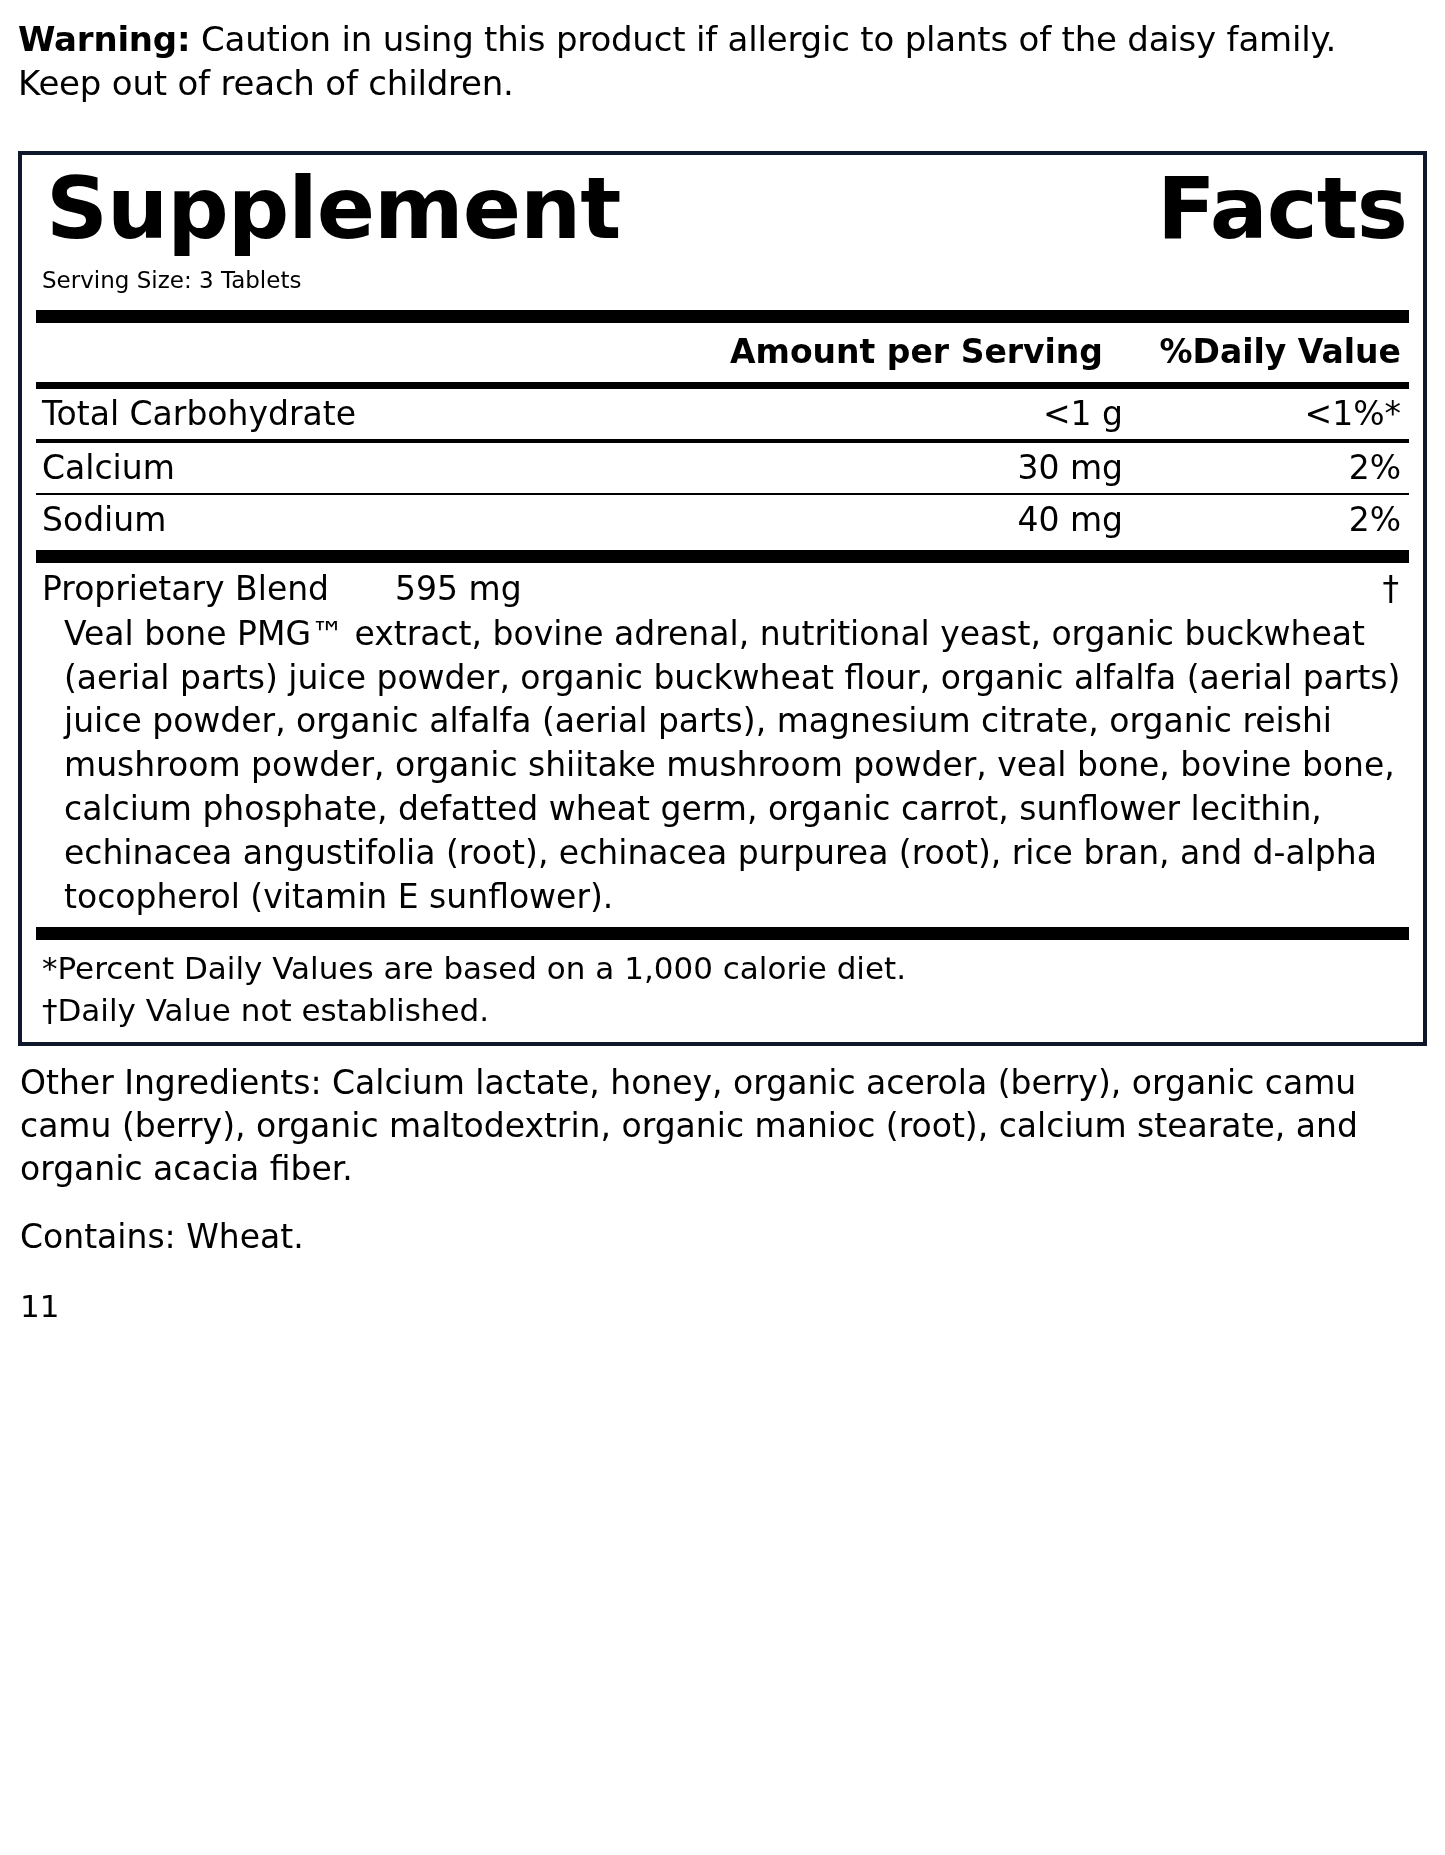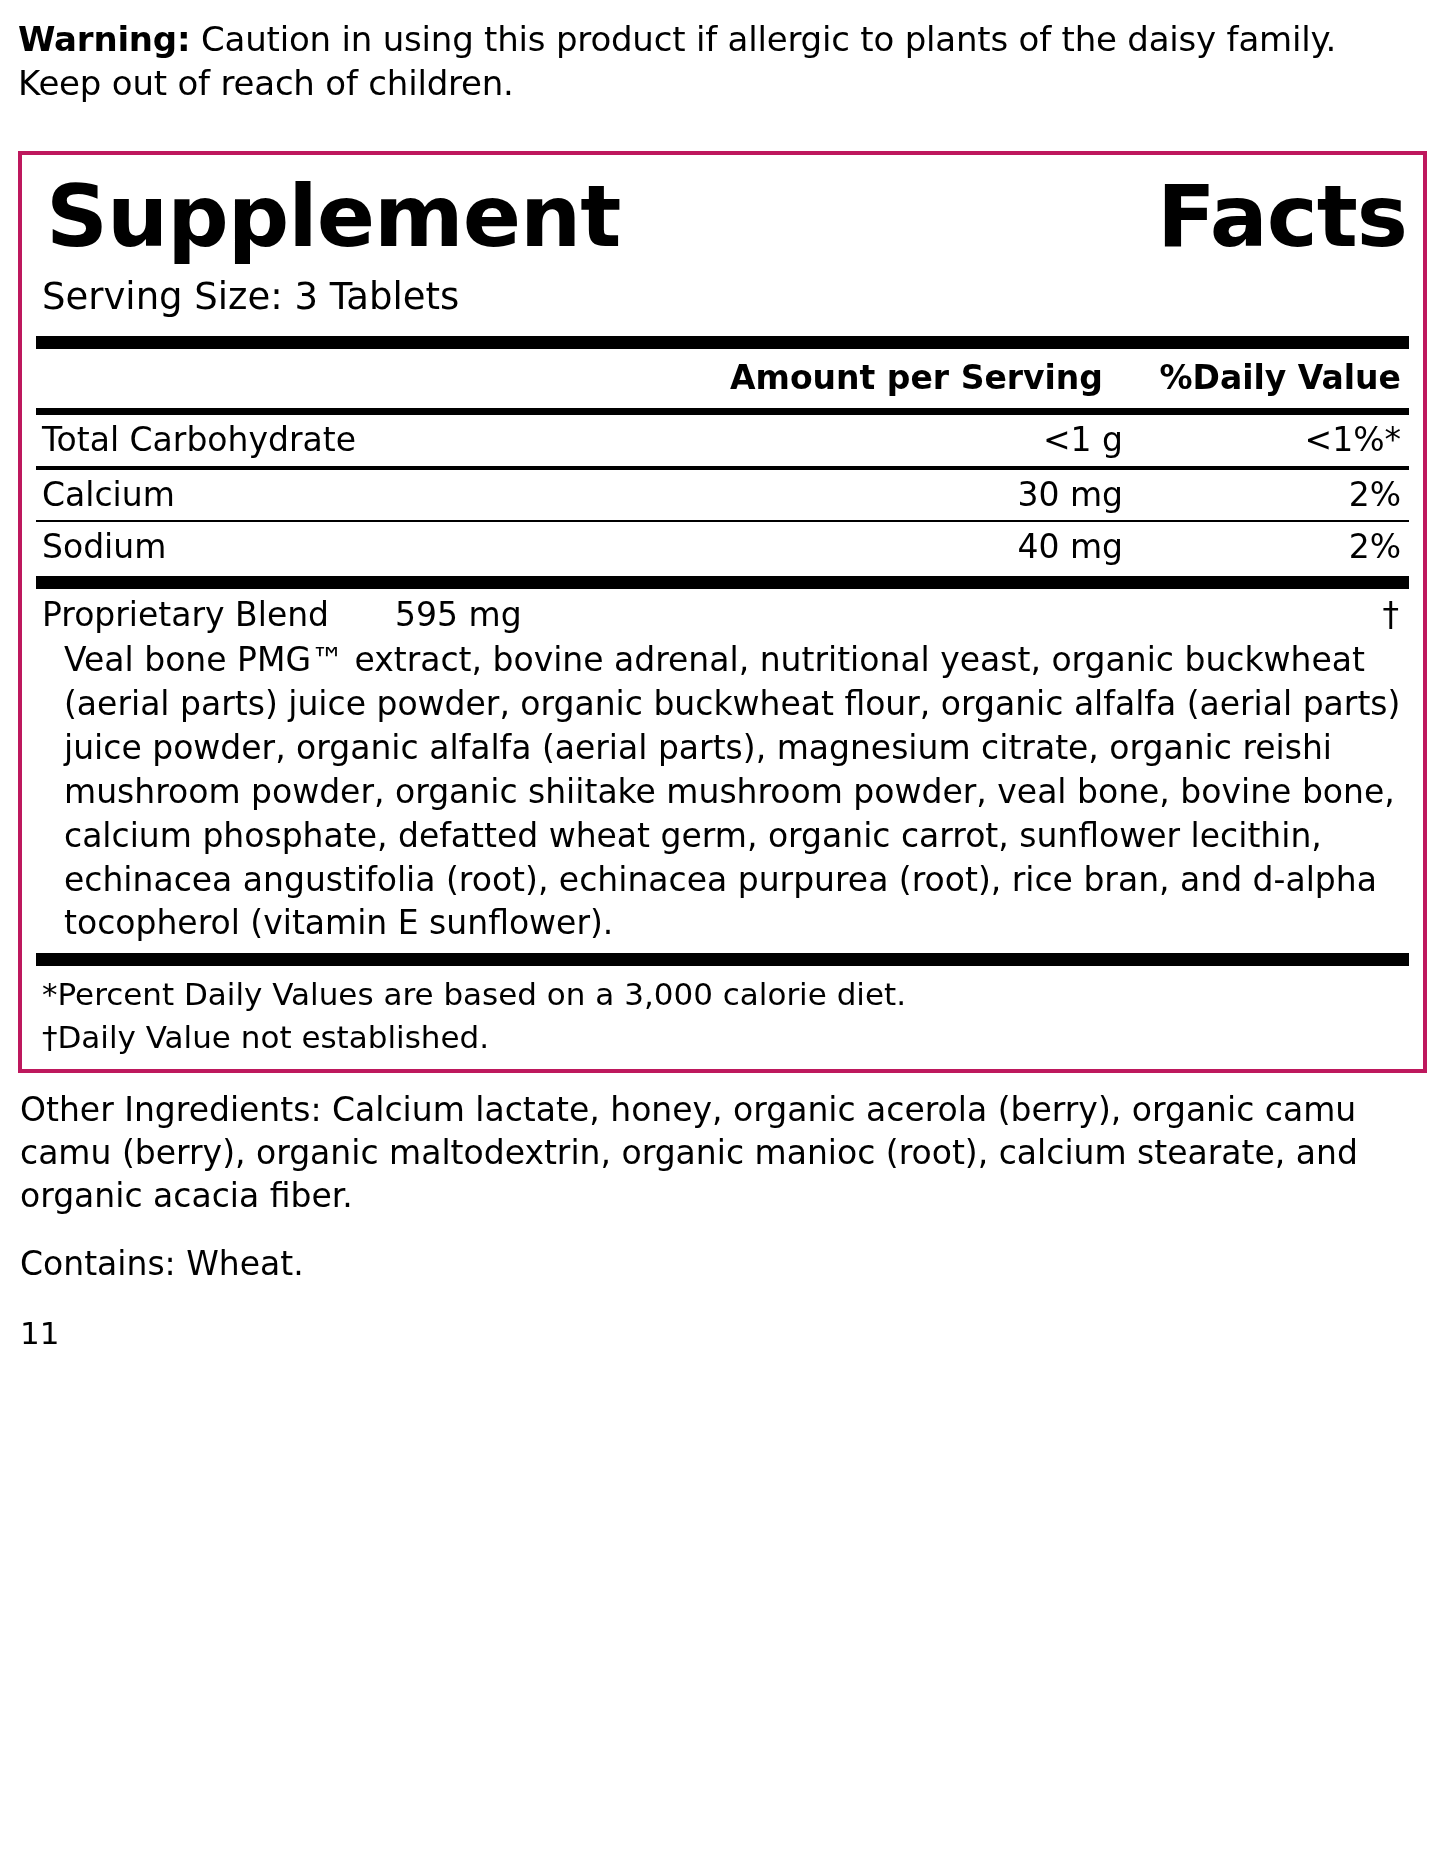--- a/index.html
+++ b/index.html
@@ -25,37 +25,37 @@
   .warning {
     font-size: 34px;
     line-height: 1.28;
     margin: 8px 0 14px 0;
     letter-spacing: -0.2px;
   }
   .warning b {
     font-weight: bold;
   }
   .panel {
-    border: 4px solid #be185d;
+    border: 4px solid #0f172a;
     box-sizing: border-box;
-    padding: 10px 14px 10px 14px;
+    padding: 2px 14px 10px 14px;
     margin-top: 46px;
   }
   .sf-title {
     font-family: "DejaVu Sans", sans-serif;
     font-weight: bold;
     font-size: 86px;
     line-height: 1.05;
     letter-spacing: -1px;
     display: flex;
     justify-content: space-between;
     padding: 6px 2px 2px 10px;
   }
   .serving {
-    font-size: 37px;
+    font-size: 23px;
     line-height: 1.32;
     padding-left: 6px;
     margin-top: 10px;
   }
   .rule-thick {
     border-top: 13px solid #000;
     margin: 14px 0 0 0;
   }
   .rule-med {
     border-top: 7px solid #000;
@@ -201,21 +201,21 @@
     <div class="blend-row">
       <span class="blend-name">Proprietary Blend</span>
       <span class="blend-amt">595 mg</span>
       <span class="blend-dag">†</span>
     </div>
 
     <div class="blend-list">Veal bone PMG™ extract, bovine adrenal, nutritional yeast, organic buckwheat (aerial parts) juice powder, organic buckwheat flour, organic alfalfa (aerial parts) juice powder, organic alfalfa (aerial parts), magnesium citrate, organic reishi mushroom powder, organic shiitake mushroom powder, veal bone, bovine bone, calcium phosphate, defatted wheat germ, organic carrot, sunflower lecithin, echinacea angustifolia (root), echinacea purpurea (root), rice bran, and d-alpha tocopherol (vitamin E sunflower).</div>
 
     <div class="rule-thick" style="margin-top:0;"></div>
 
-    <div class="footnotes">*Percent Daily Values are based on a 3,000 calorie diet.</div>
+    <div class="footnotes">*Percent Daily Values are based on a 1,000 calorie diet.</div>
     <div class="footnotes" style="padding-top:0;">†Daily Value not established.</div>
 
   </div>
 
   <div class="other">Other Ingredients: Calcium lactate, honey, organic acerola (berry), organic camu camu (berry), organic maltodextrin, organic manioc (root), calcium stearate, and organic acacia fiber.</div>
 
   <div class="contains">Contains: Wheat.</div>
 
   <div class="pagenum">11</div>
 

